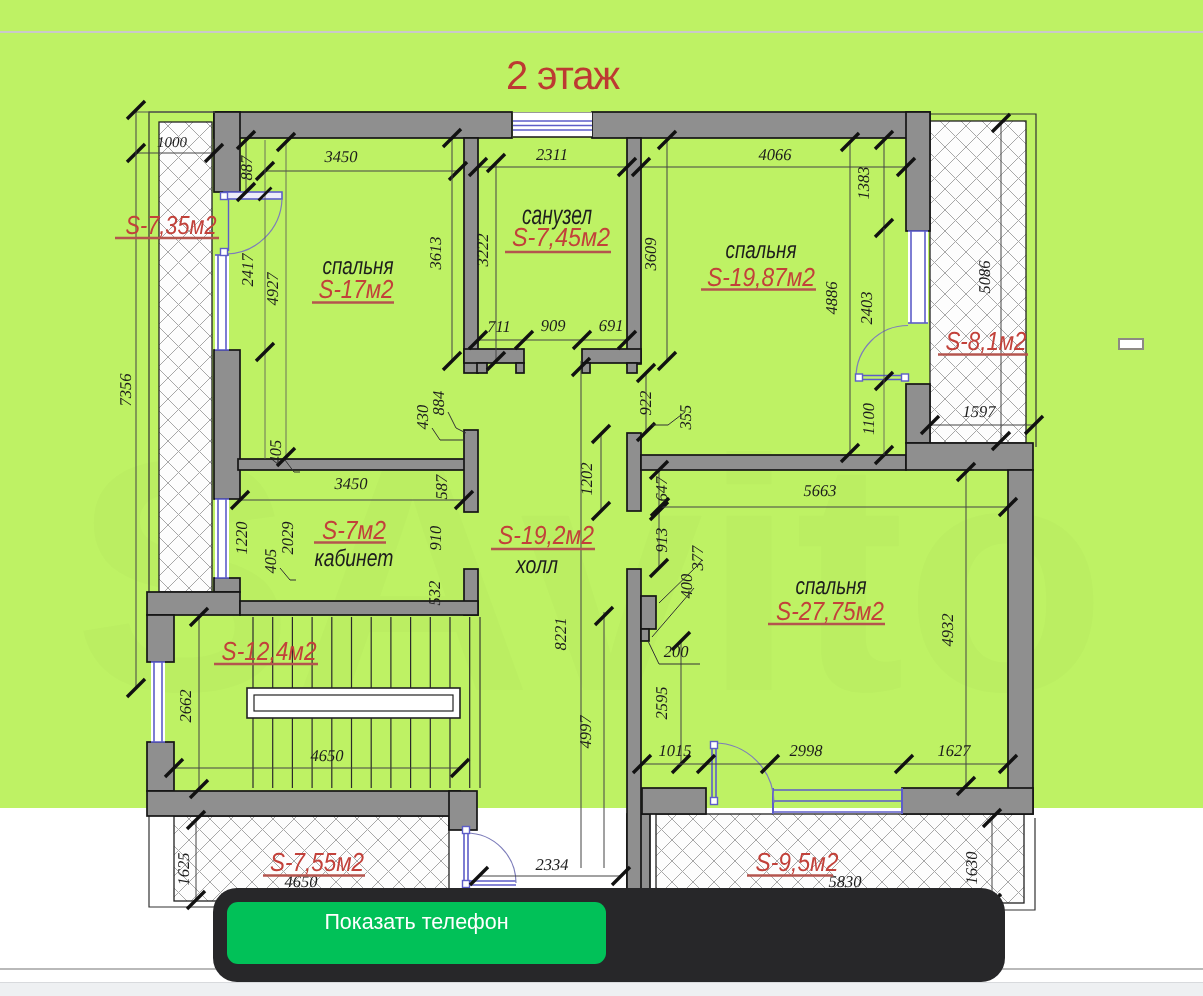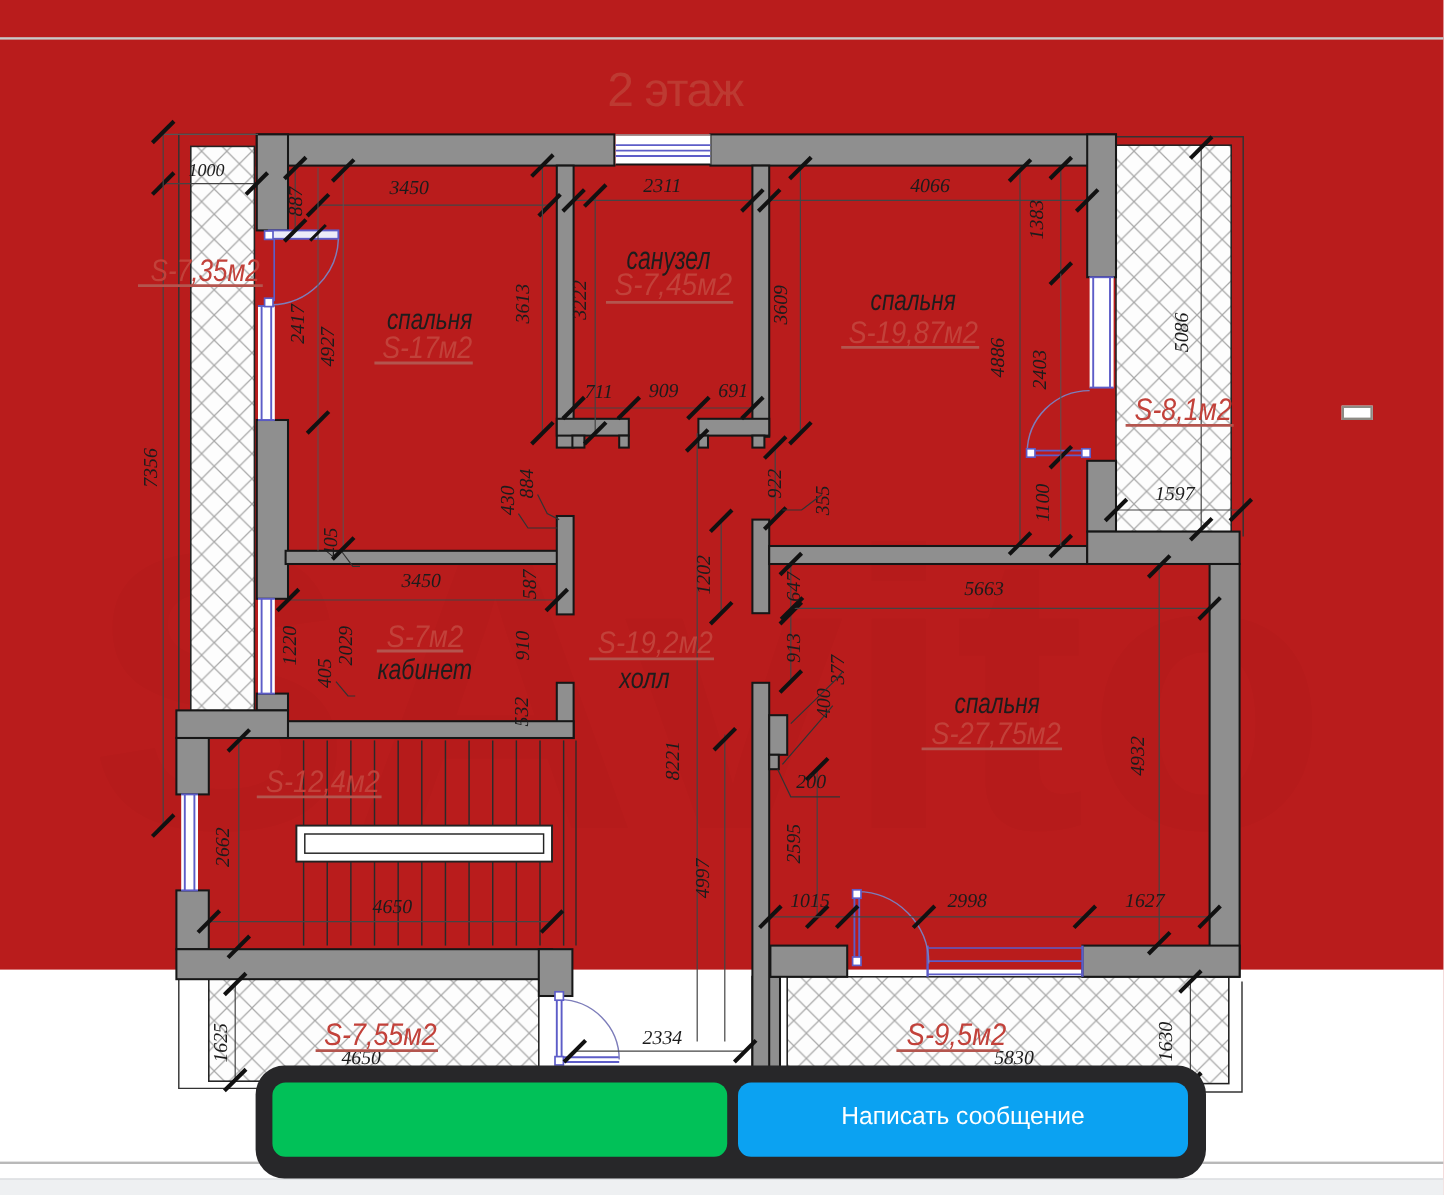--- a/index.html
+++ b/index.html
@@ -1,18 +1,18 @@
 <!DOCTYPE html>
 <html lang="ru"><head>
 <meta charset="utf-8">
 <title>2 этаж</title>
 <style>
   html, body { margin:0; padding:0; background:#fff; width:1203px; height:996px; overflow:hidden; }
   * { box-sizing:border-box; }
-  .page { position:relative; width:1203px; height:808px; background:#b91c1c;
+  .page { position:relative; width:1203px; height:808px; background:#bef264;
           font-family:"Liberation Sans", sans-serif; }
 </style>
 </head>
 <body>
 <div class="page">
 
   <div style="position:absolute;left:0;top:31px;width:1203px;height:2px;background:#c9c9c9;"></div>
 
   <svg width="1203" height="996" viewBox="0 0 1203 996" style="position:absolute;left:0;top:0;" shape-rendering="geometricPrecision" text-rendering="geometricPrecision">
 <defs>
@@ -510,18 +510,16 @@
 
   <div style="position:absolute;left:1118px;top:338px;width:26px;height:12px;border:2.5px solid #8d8a84;background:#fff;"></div>
 
   <div style="position:absolute;left:0;top:968px;width:1203px;height:1.5px;background:#b9b9b9;"></div>
 
   <div style="position:absolute;left:0;top:982px;width:1203px;height:14px;background:#eef0f2;border-top:1px solid #d8dadd;"></div>
 
   <div style="position:absolute;left:213px;top:888px;width:792px;height:94px;background:#272729;border-radius:24px;"></div>
 
   <div style="position:absolute;left:227px;top:902px;width:379px;height:62px;background:#01c158;border-radius:11px;text-align:center;">
+    <div style="margin-top:7px;font-size:21.5px;line-height:26px;color:#fff;">Показать телефон</div>
   </div>
 
-  <div style="position:absolute;left:615px;top:902px;width:375px;height:62px;background:#0ba2f2;border-radius:11px;text-align:center;">
-    <div style="margin-top:16px;font-size:20.5px;line-height:26px;color:#fff;">Написать сообщение</div>
-  </div>
 </div>
 
 </body></html>

